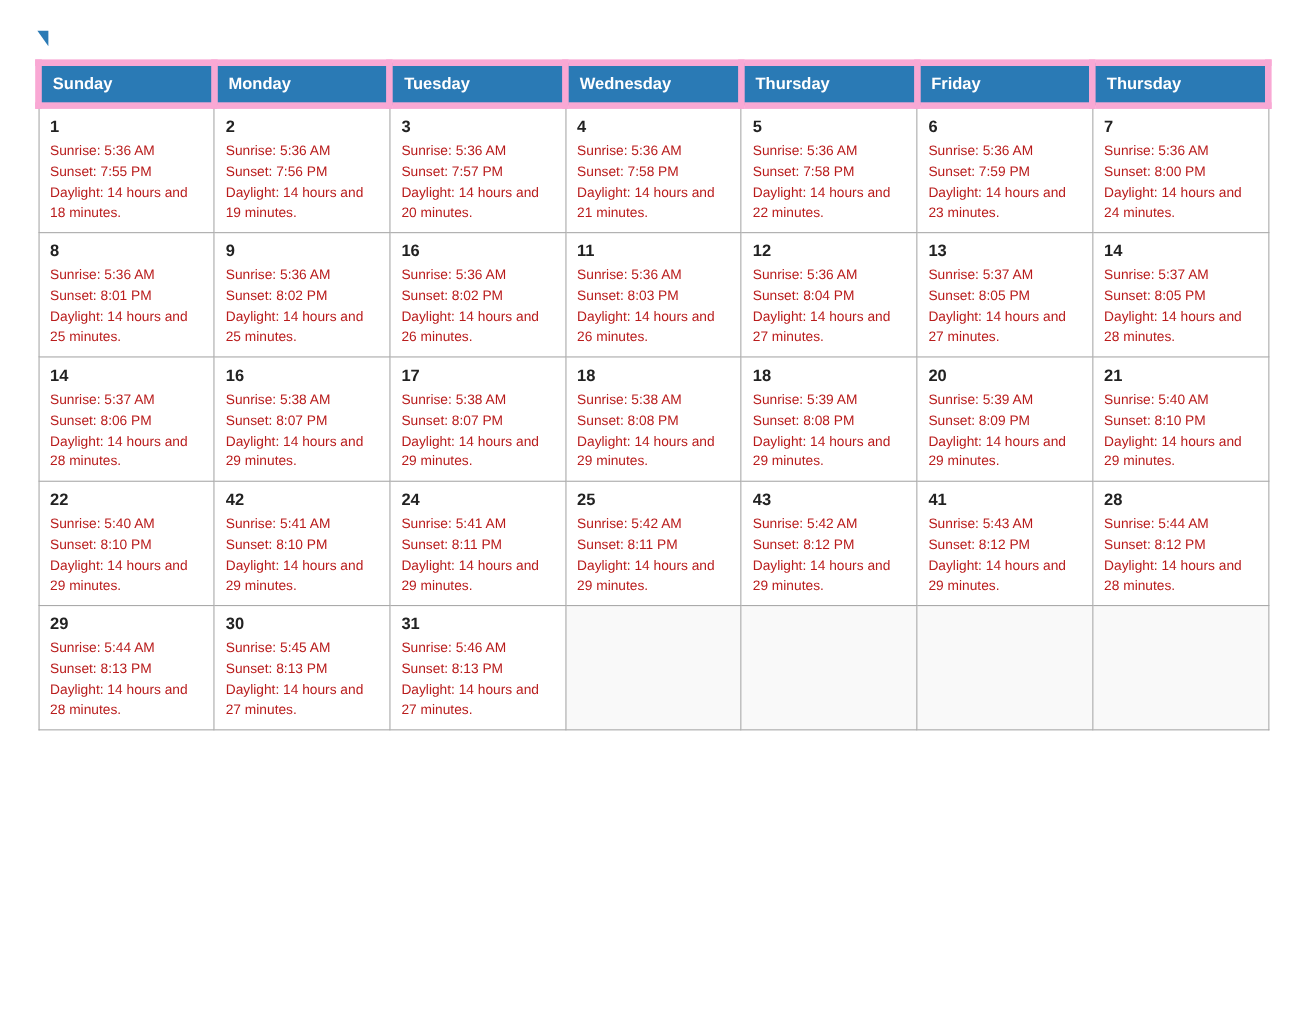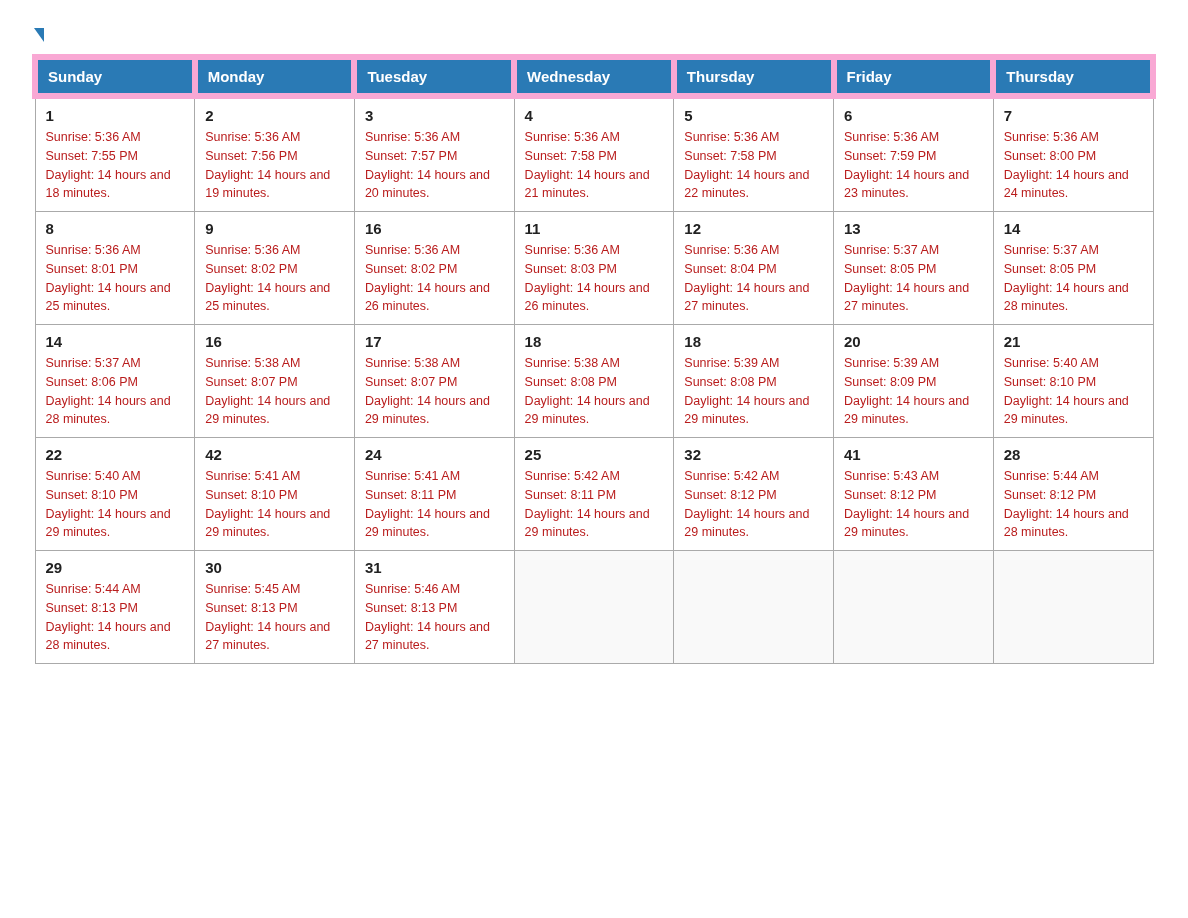--- a/index.html
+++ b/index.html
@@ -233,21 +233,21 @@
         </td>
         <td>
           <div class="day-number">24</div>
           <div class="day-info">Sunrise: 5:41 AM<br>Sunset: 8:11 PM<br>Daylight: 14 hours and 29 minutes.</div>
         </td>
         <td>
           <div class="day-number">25</div>
           <div class="day-info">Sunrise: 5:42 AM<br>Sunset: 8:11 PM<br>Daylight: 14 hours and 29 minutes.</div>
         </td>
         <td>
-          <div class="day-number">32</div>
+          <div class="day-number">43</div>
           <div class="day-info">Sunrise: 5:42 AM<br>Sunset: 8:12 PM<br>Daylight: 14 hours and 29 minutes.</div>
         </td>
         <td>
           <div class="day-number">41</div>
           <div class="day-info">Sunrise: 5:43 AM<br>Sunset: 8:12 PM<br>Daylight: 14 hours and 29 minutes.</div>
         </td>
         <td>
           <div class="day-number">28</div>
           <div class="day-info">Sunrise: 5:44 AM<br>Sunset: 8:12 PM<br>Daylight: 14 hours and 28 minutes.</div>
         </td>

